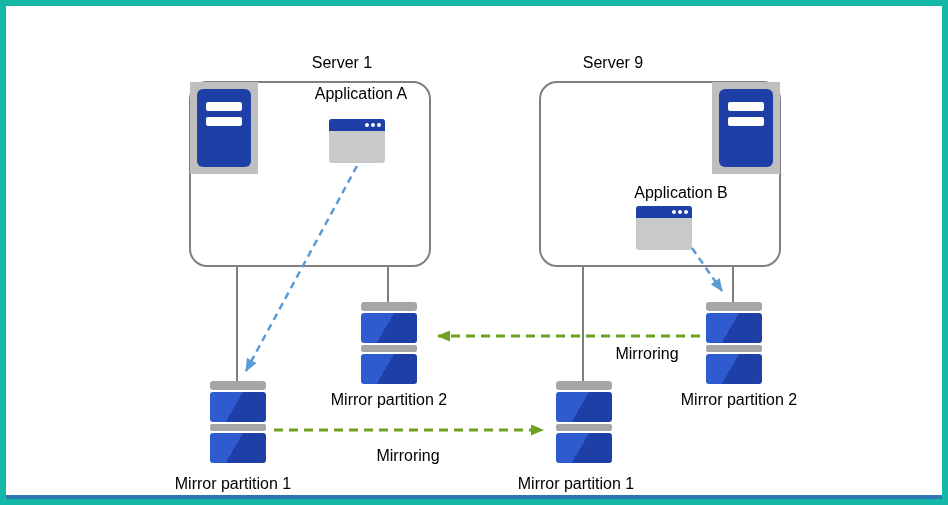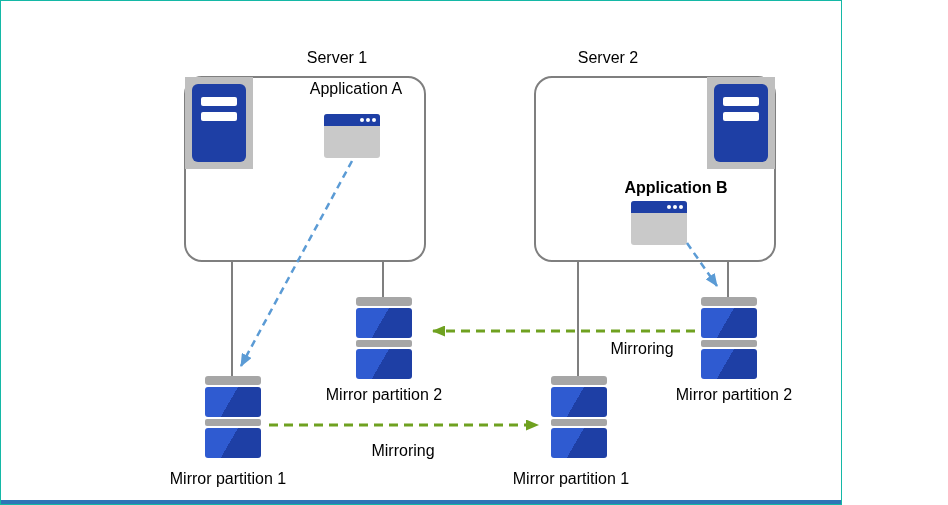--- a/index.html
+++ b/index.html
@@ -9,32 +9,32 @@
     --icon-blue-light:#2f5bd1;
     --icon-gray:#bfbfbf;
     --cap-gray:#a6a6a6;
     --line-gray:#7f7f7f;
     --box-border:#7f7f7f;
     --bottom-bar:#2e75b6;
     --text:#000000;
   }
   *{margin:0;padding:0;box-sizing:border-box;}
   body{font-family:"Liberation Sans",sans-serif;background:#ffffff;}
-  .canvas{position:relative;width:842px;height:505px;background:#ffffff;border:1px solid #14b8a6;overflow:hidden;}
+  .canvas{position:relative;width:948px;height:505px;background:#ffffff;border:6px solid #14b8a6;overflow:hidden;}
   .bottom-bar{position:absolute;left:0;right:0;bottom:0;height:4px;background:var(--bottom-bar);}
 
   .server-box{position:absolute;width:242px;height:186px;border:2px solid var(--box-border);border-radius:18px;background:#ffffff;}
   .server-box.s1{left:183px;top:75px;}
   .server-box.s2{left:533px;top:75px;}
 
   .label{position:absolute;color:var(--text);font-size:16px;line-height:20px;text-align:center;white-space:nowrap;}
   .lbl-server1{left:256px;top:47px;width:160px;}
   .lbl-server2{left:527px;top:47px;width:160px;}
   .lbl-appa{left:280px;top:78px;width:150px;}
-  .lbl-appb{left:600px;top:177px;width:150px;font-weight:bold;}
+  .lbl-appb{left:600px;top:177px;width:150px;}
   .lbl-mp2-left{left:283px;top:384px;width:200px;}
   .lbl-mp2-right{left:633px;top:384px;width:200px;}
   .lbl-mp1-left{left:127px;top:468px;width:200px;}
   .lbl-mp1-right{left:470px;top:468px;width:200px;}
   .lbl-mirroring-top{left:571px;top:338px;width:140px;}
   .lbl-mirroring-bottom{left:332px;top:440px;width:140px;}
 
   .server-icon{position:absolute;width:68px;height:92px;background:var(--icon-gray);}
   .server-icon.s1{left:184px;top:76px;}
   .server-icon.s2{left:706px;top:76px;}
@@ -148,21 +148,21 @@
         <path d="M0,0 L13,5.5 L0,11 Z" class="head-green"></path>
       </marker>
     </defs>
     <line class="dash-blue" x1="351" y1="160" x2="240" y2="365" marker-end="url(#mh-blue)"></line>
     <line class="dash-blue" x1="686" y1="242" x2="716" y2="285" marker-end="url(#mh-blue)"></line>
     <line class="dash-green" x1="694" y1="330" x2="432" y2="330" marker-end="url(#mh-green)"></line>
     <line class="dash-green" x1="268" y1="424" x2="537" y2="424" marker-end="url(#mh-green)"></line>
   </svg>
 
   <div class="label lbl-server1">Server 1</div>
-  <div class="label lbl-server2">Server 2</div>
+  <div class="label lbl-server2">Server 9</div>
   <div class="label lbl-appa">Application A</div>
   <div class="label lbl-appb">Application B</div>
   <div class="label lbl-mp2-left">Mirror partition 2</div>
   <div class="label lbl-mp2-right">Mirror partition 2</div>
   <div class="label lbl-mp1-left">Mirror partition 1</div>
   <div class="label lbl-mp1-right">Mirror partition 1</div>
   <div class="label lbl-mirroring-top">Mirroring</div>
   <div class="label lbl-mirroring-bottom">Mirroring</div>
 
   <div class="bottom-bar"></div>

